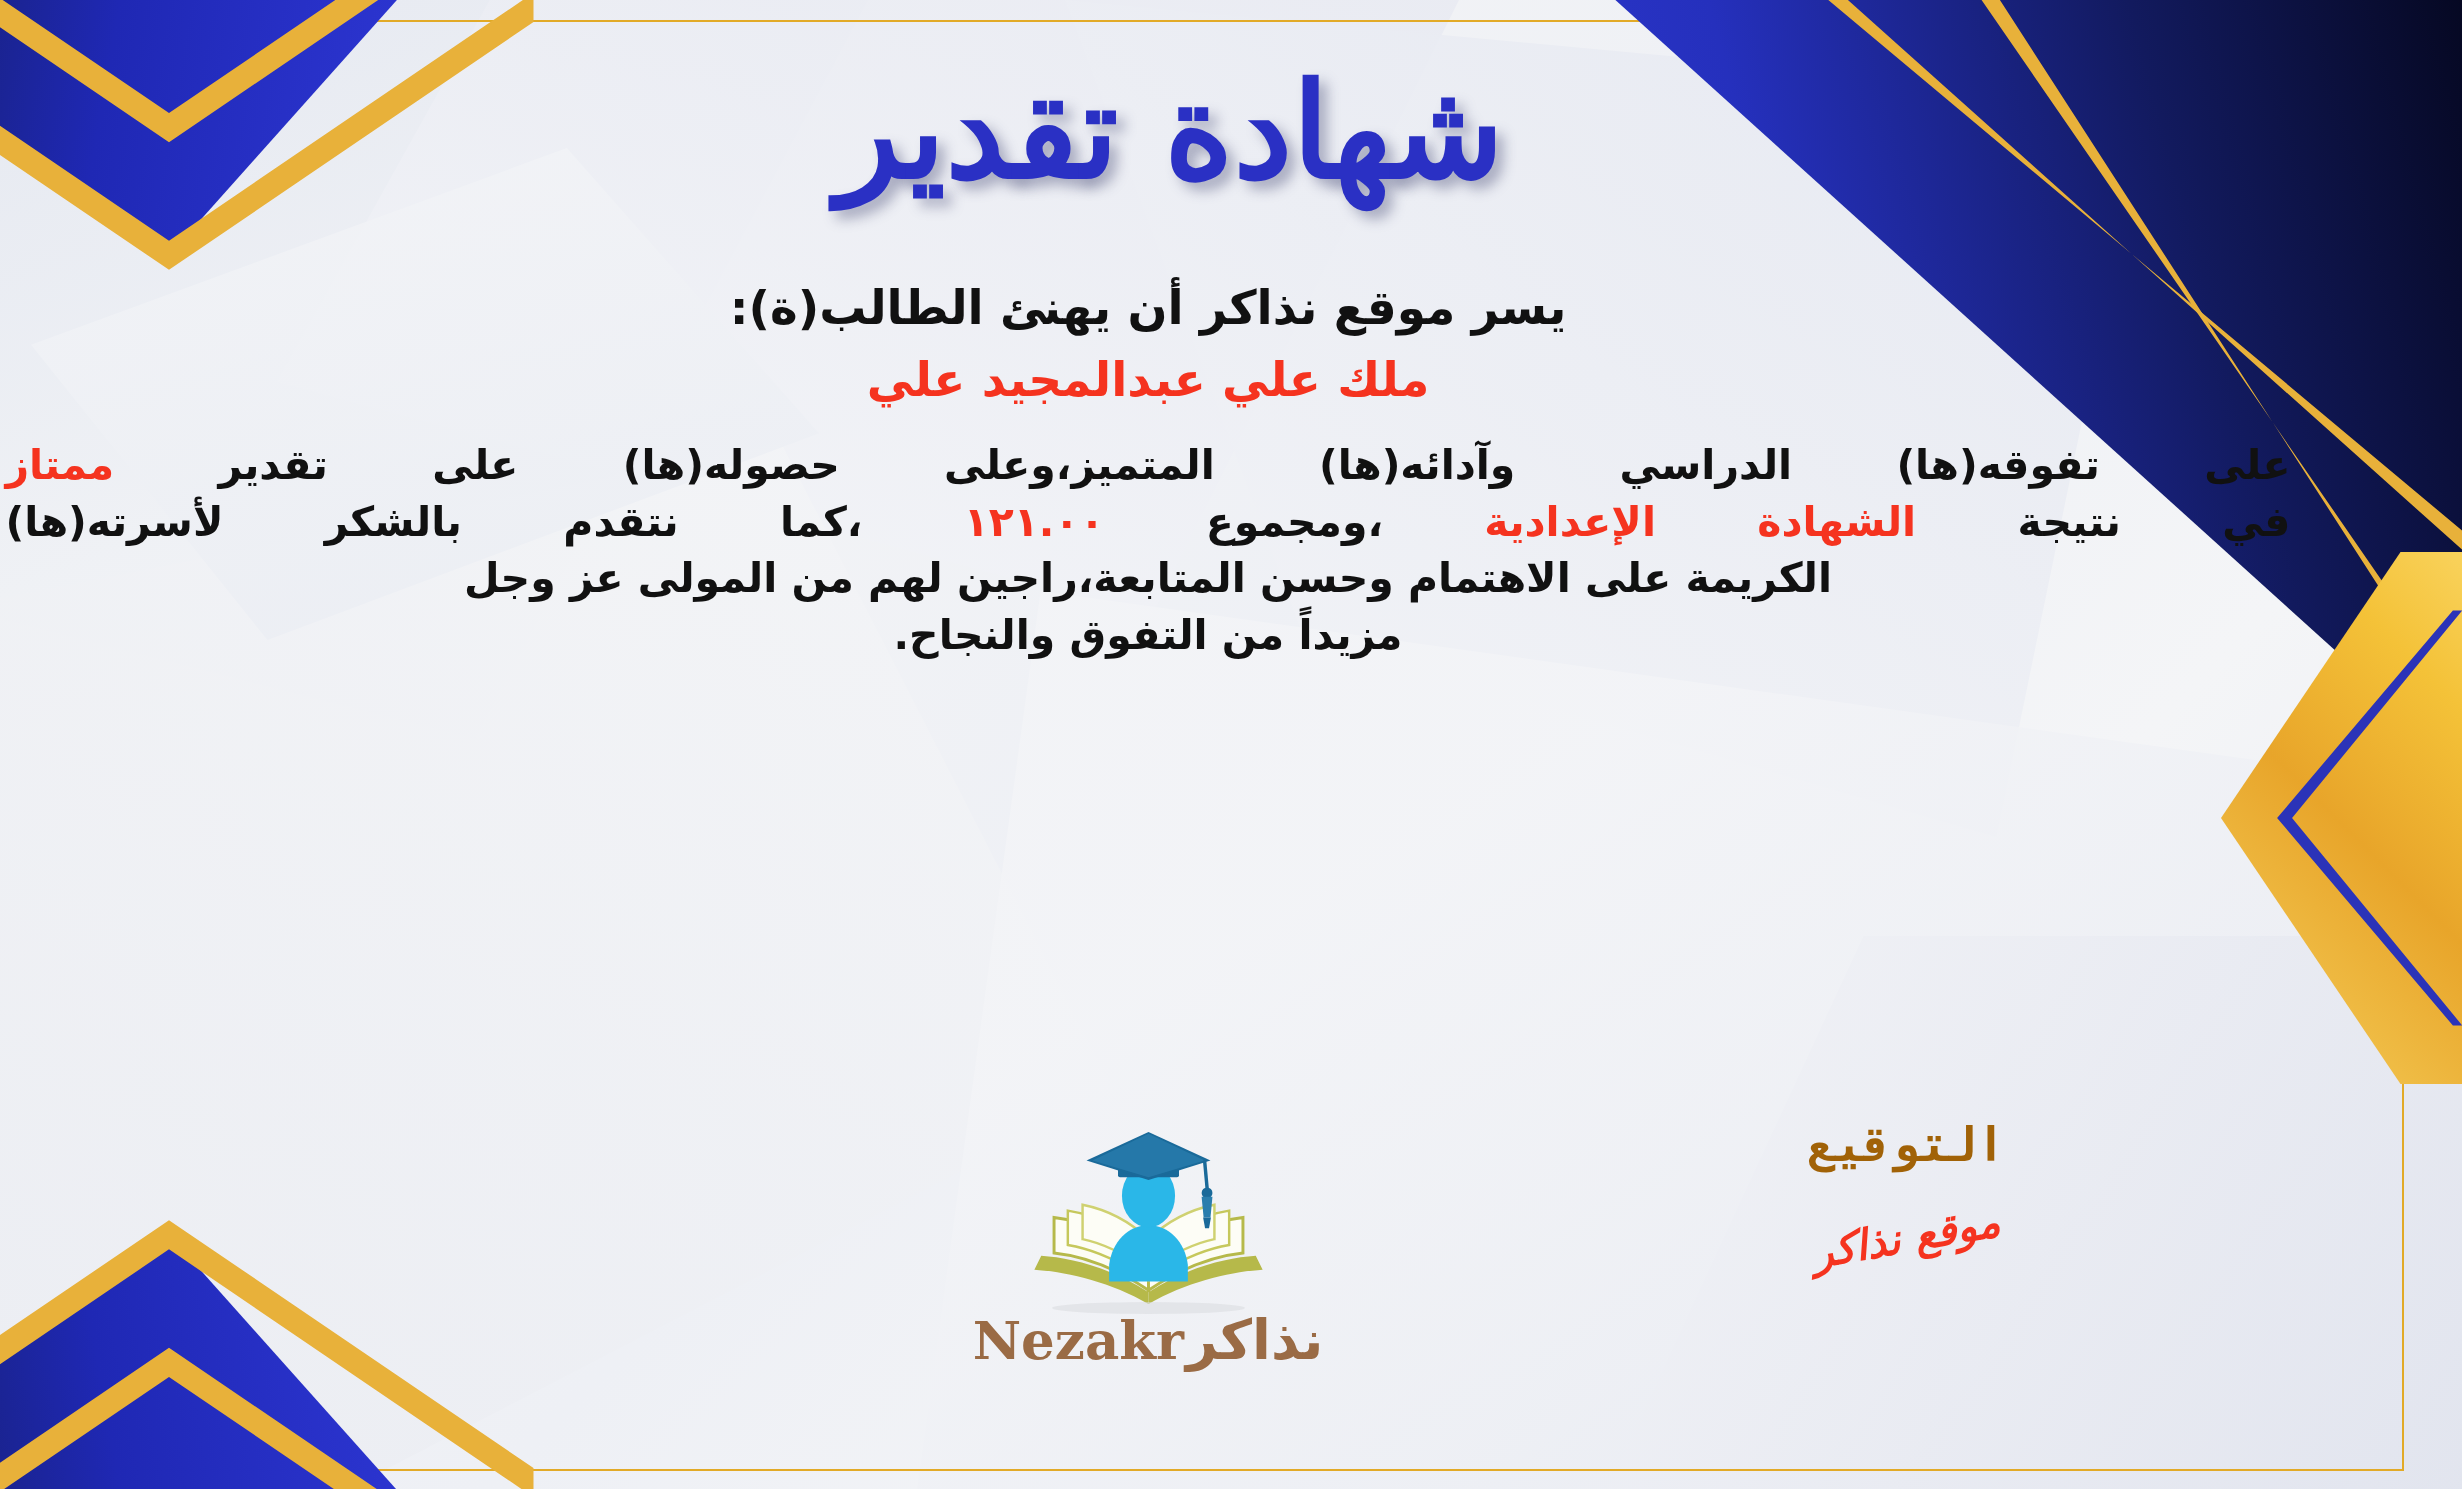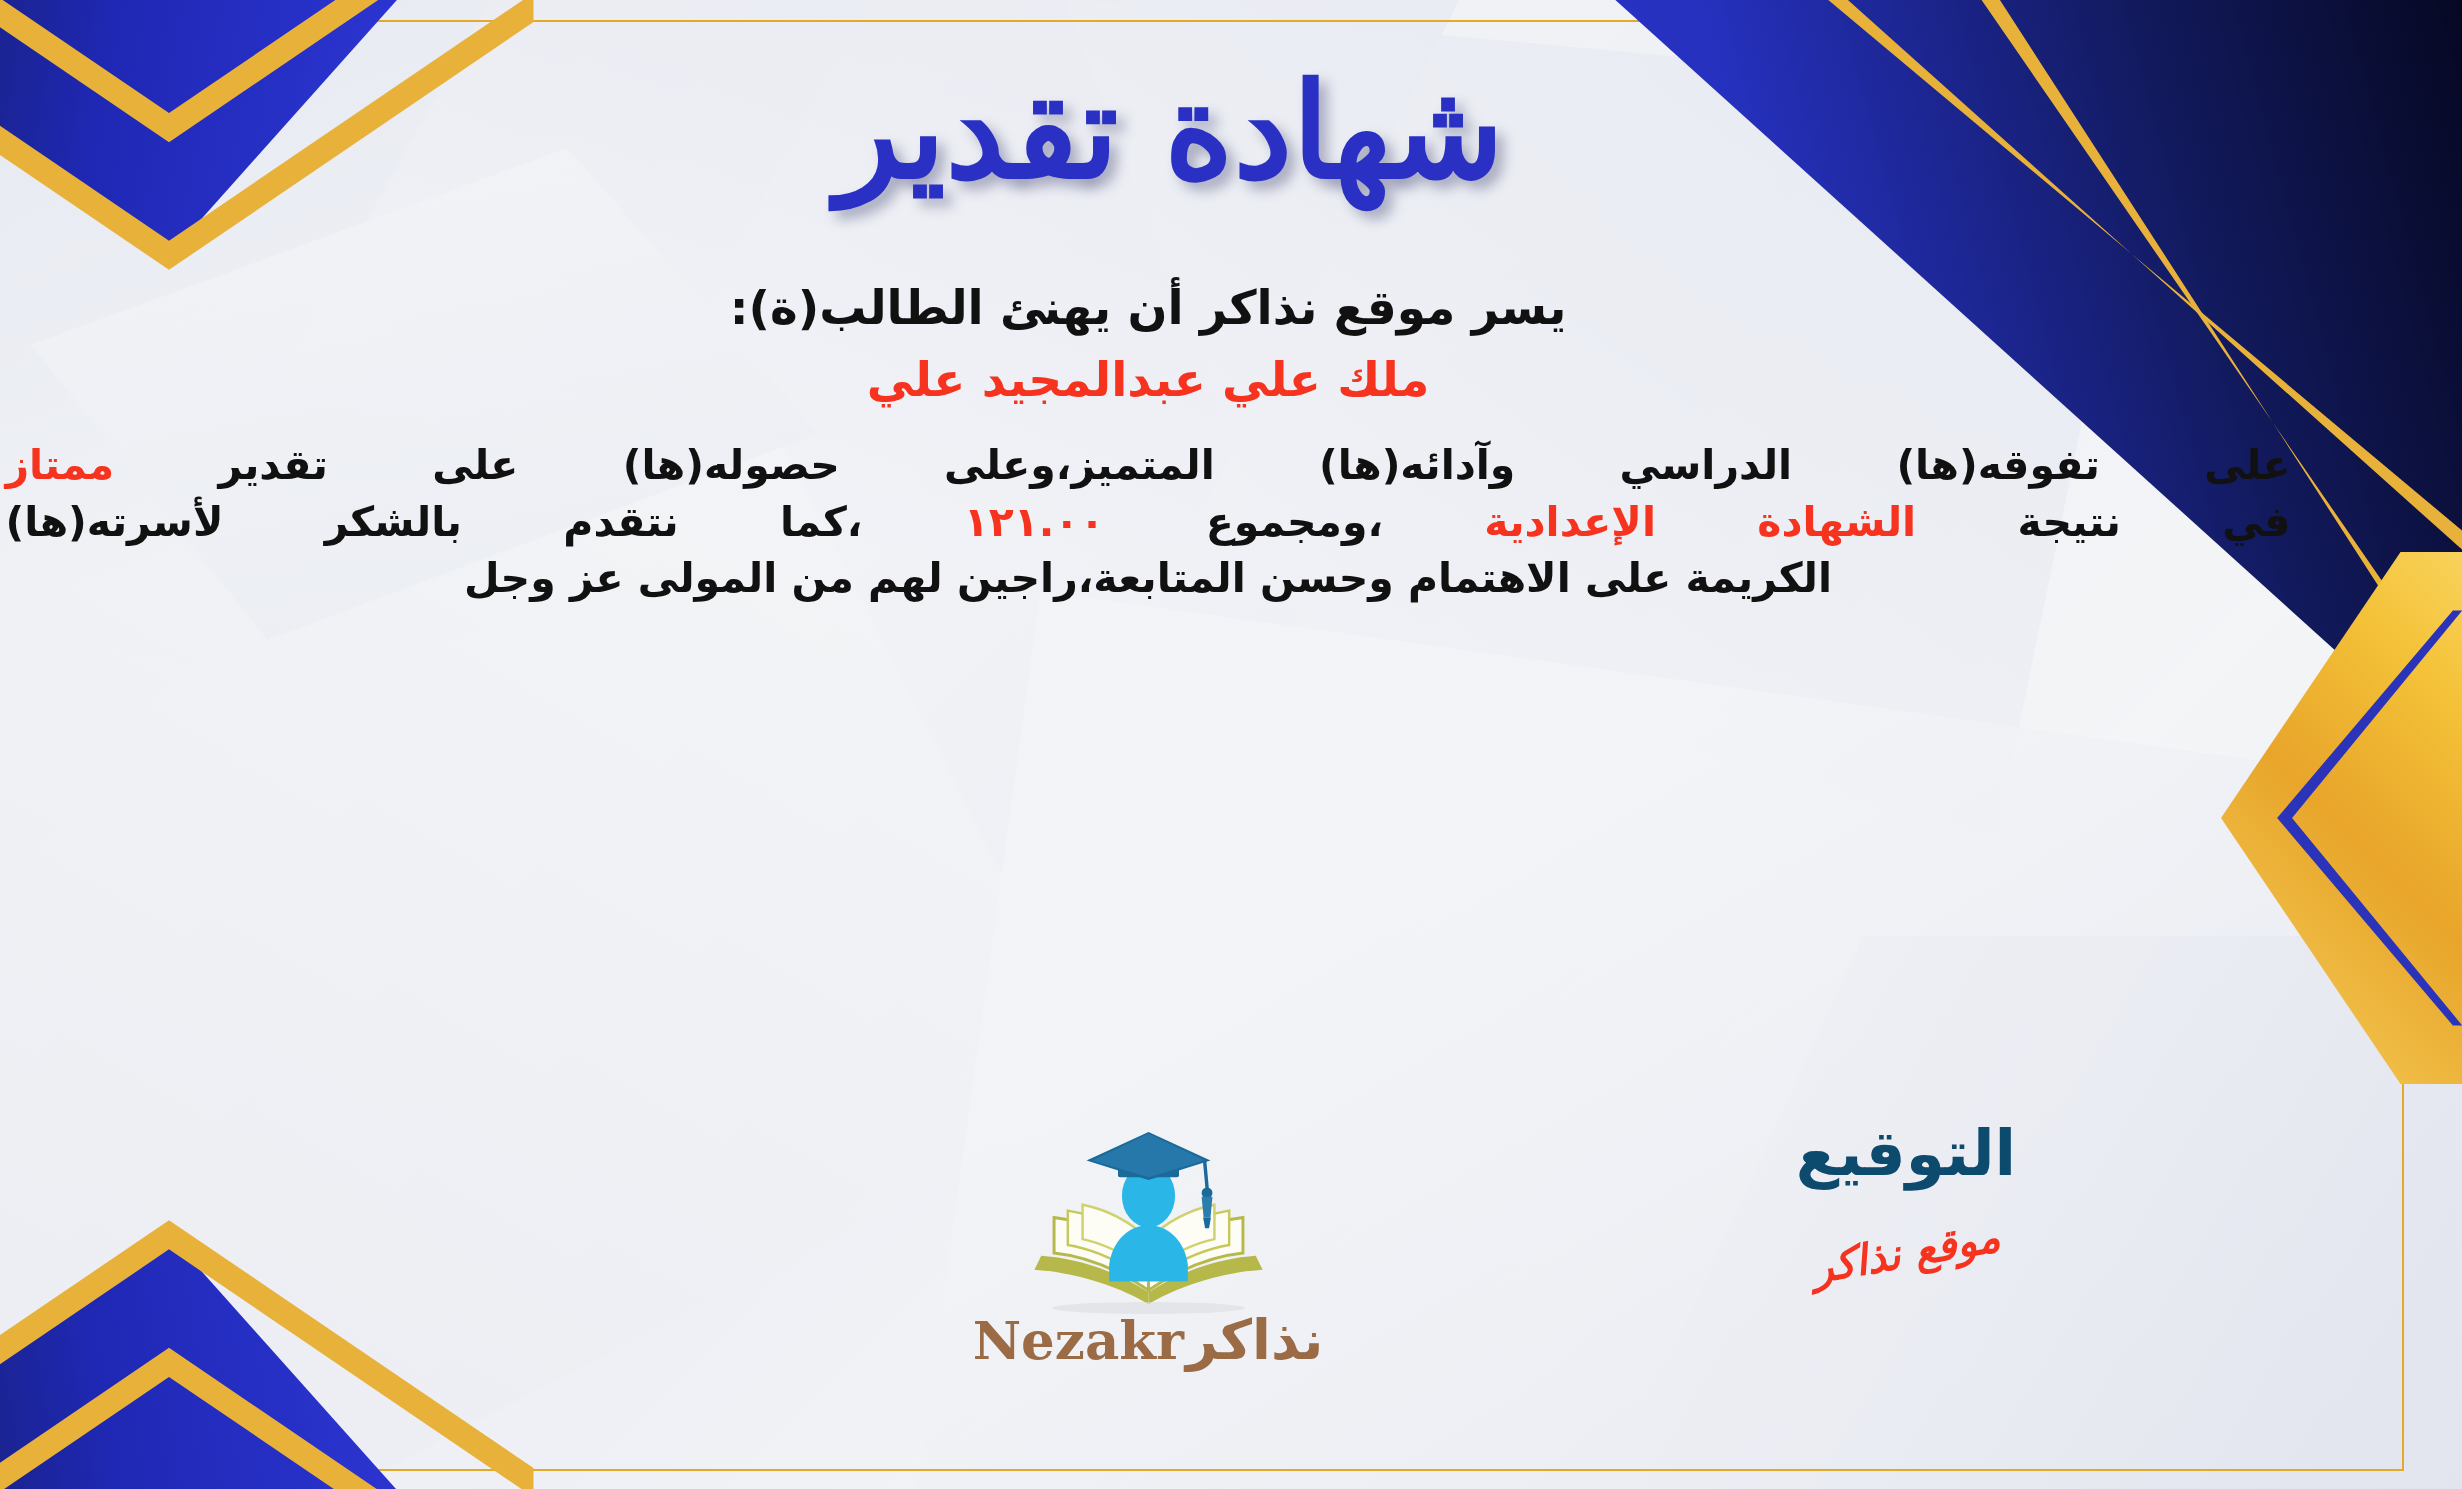--- a/index.html
+++ b/index.html
@@ -248,23 +248,24 @@
 
   .signature-block {
     position: absolute;
     right: 374px;
     top: 0;
     width: 364px;
     text-align: center;
     direction: rtl;
   }
   .signature-label {
-    font-size: 63px;
-    font-weight: 700;
-    color: #0c4a6e;
+    font-size: 47px;
+    font-weight: 700;
+    color: #a16207;
+    font-family: Liberation Mono, monospace;
   }
   .signature-mark {
     margin-top: 38px;
     font-family: "DejaVu Serif", "Liberation Serif", serif;
     font-size: 42px;
     font-style: italic;
     font-weight: 700;
     color: #f5331f;
     transform: rotate(-10deg);
     transform-origin: center;
@@ -367,20 +368,21 @@
       <div class="body-line justified">
         <span>في نتيجة</span>
         <span class="hl">الشهادة الإعدادية</span>
         <span>،ومجموع</span>
         <span class="num">١٢١.٠٠</span>
         <span>،كما نتقدم بالشكر لأسرته(ها)</span>
       </div>
 
       <div class="body-line">الكريمة على الاهتمام وحسن المتابعة،راجين لهم من المولى عز وجل</div>
 
+      <div class="body-line">مزيداً من التفوق والنجاح.</div>
 
     </div>
   </div>
 
   <div class="footer">
 
     <div class="signature-block">
       <div class="signature-label">التوقيع</div>
       <div class="signature-mark">موقع نذاكر</div>
     </div>

